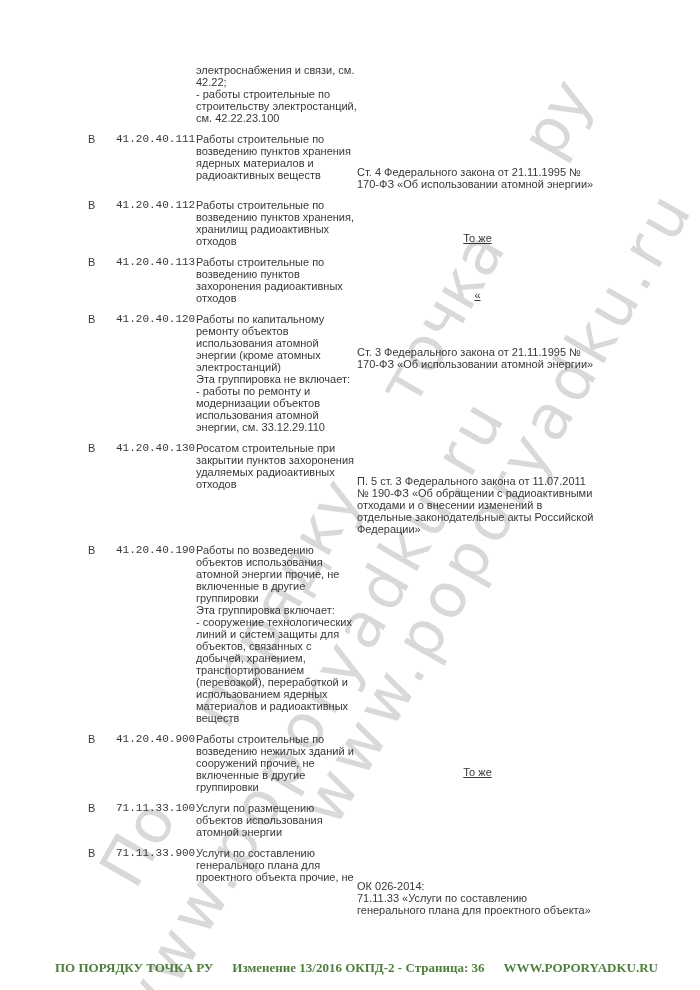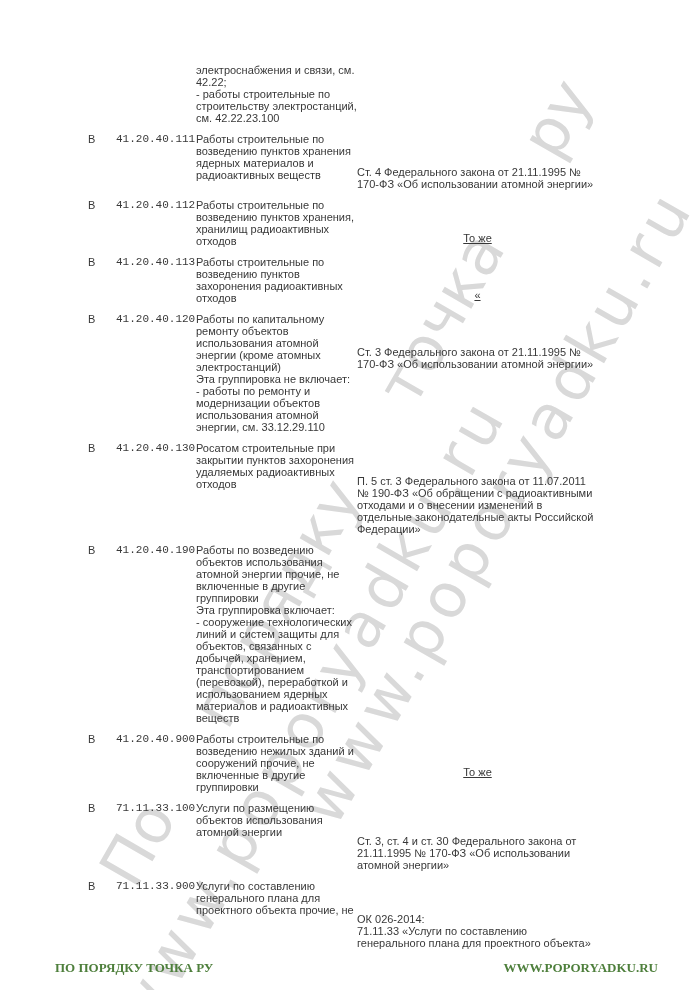--- a/index.html
+++ b/index.html
@@ -166,36 +166,34 @@
 группировки</div>
       <div class="cell ref center">То же</div>
     </div>
 
     <div class="row">
       <div class="cell letter">В</div>
       <div class="cell code">71.11.33.100</div>
       <div class="cell desc">Услуги по размещению
 объектов использования
 атомной энергии</div>
-      <div class="cell ref">Ст. 3, ст. 4 и ст. 30 Федерального закона от
-21.11.1995 № 170-ФЗ «Об использовании
-атомной энергии»</div>
     </div>
 
     <div class="row">
       <div class="cell letter">В</div>
       <div class="cell code">71.11.33.900</div>
       <div class="cell desc">Услуги по составлению
 генерального плана для
 проектного объекта прочие, не</div>
       <div class="cell ref">ОК 026-2014:
 71.11.33 «Услуги по составлению
 генерального плана для проектного объекта»</div>
     </div>
 
   </div>
 
   <div class="footer">
     <span>ПО ПОРЯДКУ ТОЧКА РУ</span>
+    <span>Изменение 13/2016 ОКПД-2 - Страница: 36</span>
     <span>WWW.POPORYADKU.RU</span>
   </div>
 
 </div>
 
 </body></html>

